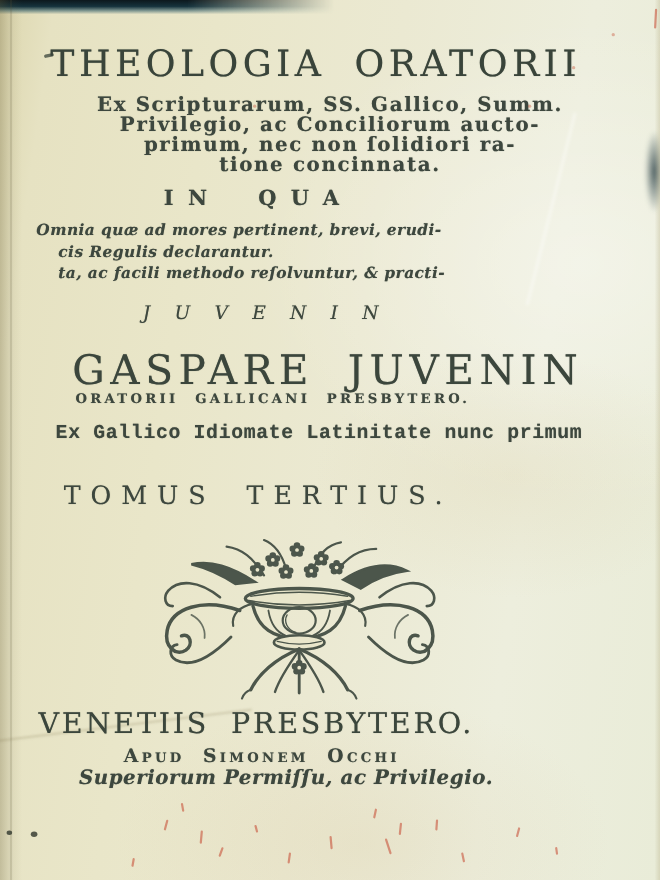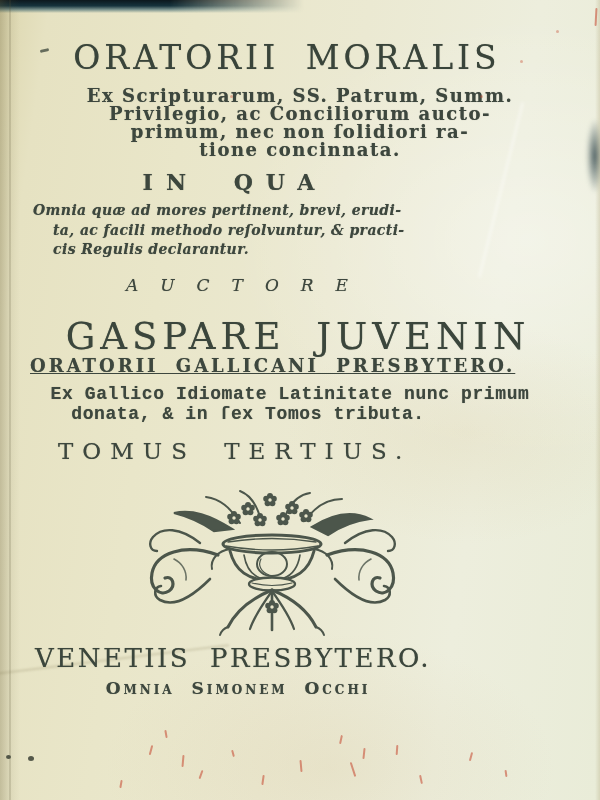--- a/index.html
+++ b/index.html
@@ -35,26 +35,26 @@
     transform:rotate(14deg);filter:blur(1.5px);}
   .blemish{left:40px;top:49px;width:9px;height:3px;background:#39443a;border-radius:2px;
     transform:rotate(-12deg);opacity:.75;}
   .inkdot{background:#3a4034;border-radius:50%;opacity:.85;}
   .fx{position:absolute;background:rgba(196,70,45,.55);width:1.6px;border-radius:1px;}
   .fxd{position:absolute;background:rgba(196,70,45,.38);width:3px;height:3px;border-radius:50%;}
   
   .tb{position:absolute;text-align:center;white-space:nowrap;}
   .title{top:38px;left:27px;width:520px;font-size:33px;letter-spacing:4px;word-spacing:12px;color:#39443a;}
   .subtitle{top:87px;left:40px;width:520px;font-size:18px;font-weight:bold;line-height:18px;letter-spacing:1.5px;}
-  .inqua{top:169px;left:30px;width:410px;font-size:22px;font-weight:bold;letter-spacing:13px;word-spacing:14px;}
+  .inqua{top:169px;left:30px;width:410px;font-size:19px;font-weight:bold;letter-spacing:13px;word-spacing:14px;}
   .desc{top:201px;left:33px;width:540px;text-align:left;font-size:14px;font-style:italic;font-weight:bold;line-height:19.5px;letter-spacing:.4px;}
   .desc .ind{margin-left:20px;}
   .auctore{top:275px;left:30px;width:436px;font-size:17px;font-style:italic;letter-spacing:22px;}
   .author{top:299px;left:38px;width:520px;font-size:37px;letter-spacing:5px;word-spacing:14px;color:#3b463c;margin-top:16px;}
-  .authortitle{top:355px;left:30px;width:436px;font-size:18px;font-weight:bold;letter-spacing:3px;word-spacing:8px;text-decoration:underline;}
+  .authortitle{top:355px;left:30px;width:436px;font-size:12px;font-weight:bold;letter-spacing:3px;word-spacing:8px;}
   .edition{top:384px;left:30px;width:520px;font-size:18px;font-weight:bold;line-height:20px;letter-spacing:.6px;font-family:Liberation Mono, monospace;}
   .edition .l2{display:block;width:380px;margin-left:28px;text-align:center;}
   .tomus{top:438px;left:58px;font-size:23px;font-weight:normal;letter-spacing:9px;word-spacing:12px;}
   .venetiis{top:643px;left:33px;width:400px;font-size:26px;letter-spacing:2.5px;word-spacing:9px;color:#3b463c;}
   .apud{top:678px;left:38px;width:400px;font-size:17px;font-weight:bold;font-variant:small-caps;letter-spacing:3px;word-spacing:8px;}
   .superiorum{top:697px;left:60px;width:400px;font-size:18px;font-style:italic;font-weight:bold;letter-spacing:.5px;}
   .ornament{position:absolute;left:140px;top:487px;width:265px;height:150px;opacity:.92;}
 </style>
 </head>
 <body>
@@ -65,44 +65,43 @@
   <div class="abs right-smudge"></div>
   <div class="abs gutter"></div>
   <div class="abs gutter-line"></div>
   <div class="abs right-edge"></div>
   <div class="abs crease1"></div>
   <div class="abs crease2"></div>
   <div class="abs blemish"></div>
   <div class="abs inkdot" style="left:6px;top:755px;width:5px;height:4px;"></div>
   <div class="abs inkdot" style="left:28px;top:756px;width:6px;height:5px;"></div>
 
-  <div class="tb title">ORATORII MORALIS</div>
+  <div class="tb title">THEOLOGIA ORATORII</div>
 
   <div class="tb subtitle">
-    <div>Ex Scripturarum, SS. Patrum, Summ.</div>
+    <div>Ex Scripturarum, SS. Gallico, Summ.</div>
     <div>Privilegio, ac Conciliorum aucto-</div>
     <div>primum, nec non ſolidiori ra-</div>
     <div>tione concinnata.</div>
   </div>
 
   <div class="tb inqua">IN QUA</div>
 
   <div class="tb desc">
     <div>Omnia quæ ad mores pertinent, brevi, erudi-</div>
+    <div class="ind">cis Regulis declarantur.</div>
     <div class="ind">ta, ac facili methodo reſolvuntur, &amp; practi-</div>
-    <div class="ind">cis Regulis declarantur.</div>
   </div>
 
-  <div class="tb auctore">AUCTORE</div>
+  <div class="tb auctore">JUVENIN</div>
   <div class="tb author">GASPARE JUVENIN</div>
   <div class="tb authortitle">ORATORII GALLICANI PRESBYTERO.</div>
 
   <div class="tb edition">
     <div>Ex Gallico Idiomate Latinitate nunc primum</div>
-    <span class="l2">donata, &amp; in ſex Tomos tributa.</span>
   </div>
 
   <div class="tb tomus">TOMUS TERTIUS.</div>
 
   <svg class="ornament" viewBox="0 0 265 150">
     <defs>
       <g id="flw" fill="#3f4a40">
         <circle cx="0" cy="-4" r="3"></circle>
           <circle cx="3.8" cy="-1.2" r="3"></circle>
           <circle cx="2.4" cy="3.2" r="3"></circle>
@@ -157,21 +156,22 @@
       <use href="#flw" x="130" y="13"></use>
       <use href="#flw" x="152" y="21"></use>
     <use href="#flw" x="120" y="33"></use>
       <use href="#flw" x="143" y="32"></use>
       <use href="#flw" x="94" y="31"></use>
     <use href="#flw" x="166" y="29"></use>
       <use href="#flw" x="132" y="120"></use>
   </svg>
 
   <div class="tb venetiis">VENETIIS PRESBYTERO.</div>
-  <div class="tb apud">Omnia Simonem Occhi</div>
+  <div class="tb apud">Apud Simonem Occhi</div>
+  <div class="tb superiorum">Superiorum Permiſſu, ac Privilegio.</div>
 
   <div>
     <span class="fx" style="left:150px;top:745px;height:10px;transform:rotate(15deg);"></span>
     <span class="fx" style="left:165px;top:730px;height:8px;transform:rotate(-10deg);"></span>
     <span class="fx" style="left:182px;top:755px;height:12px;transform:rotate(5deg);"></span>
     <span class="fx" style="left:200px;top:770px;height:9px;transform:rotate(20deg);"></span>
     <span class="fx" style="left:232px;top:750px;height:7px;transform:rotate(-15deg);"></span>
     <span class="fx" style="left:262px;top:775px;height:10px;transform:rotate(8deg);"></span>
     <span class="fx" style="left:300px;top:760px;height:12px;transform:rotate(-5deg);"></span>
     <span class="fx" style="left:340px;top:735px;height:9px;transform:rotate(12deg);"></span>

